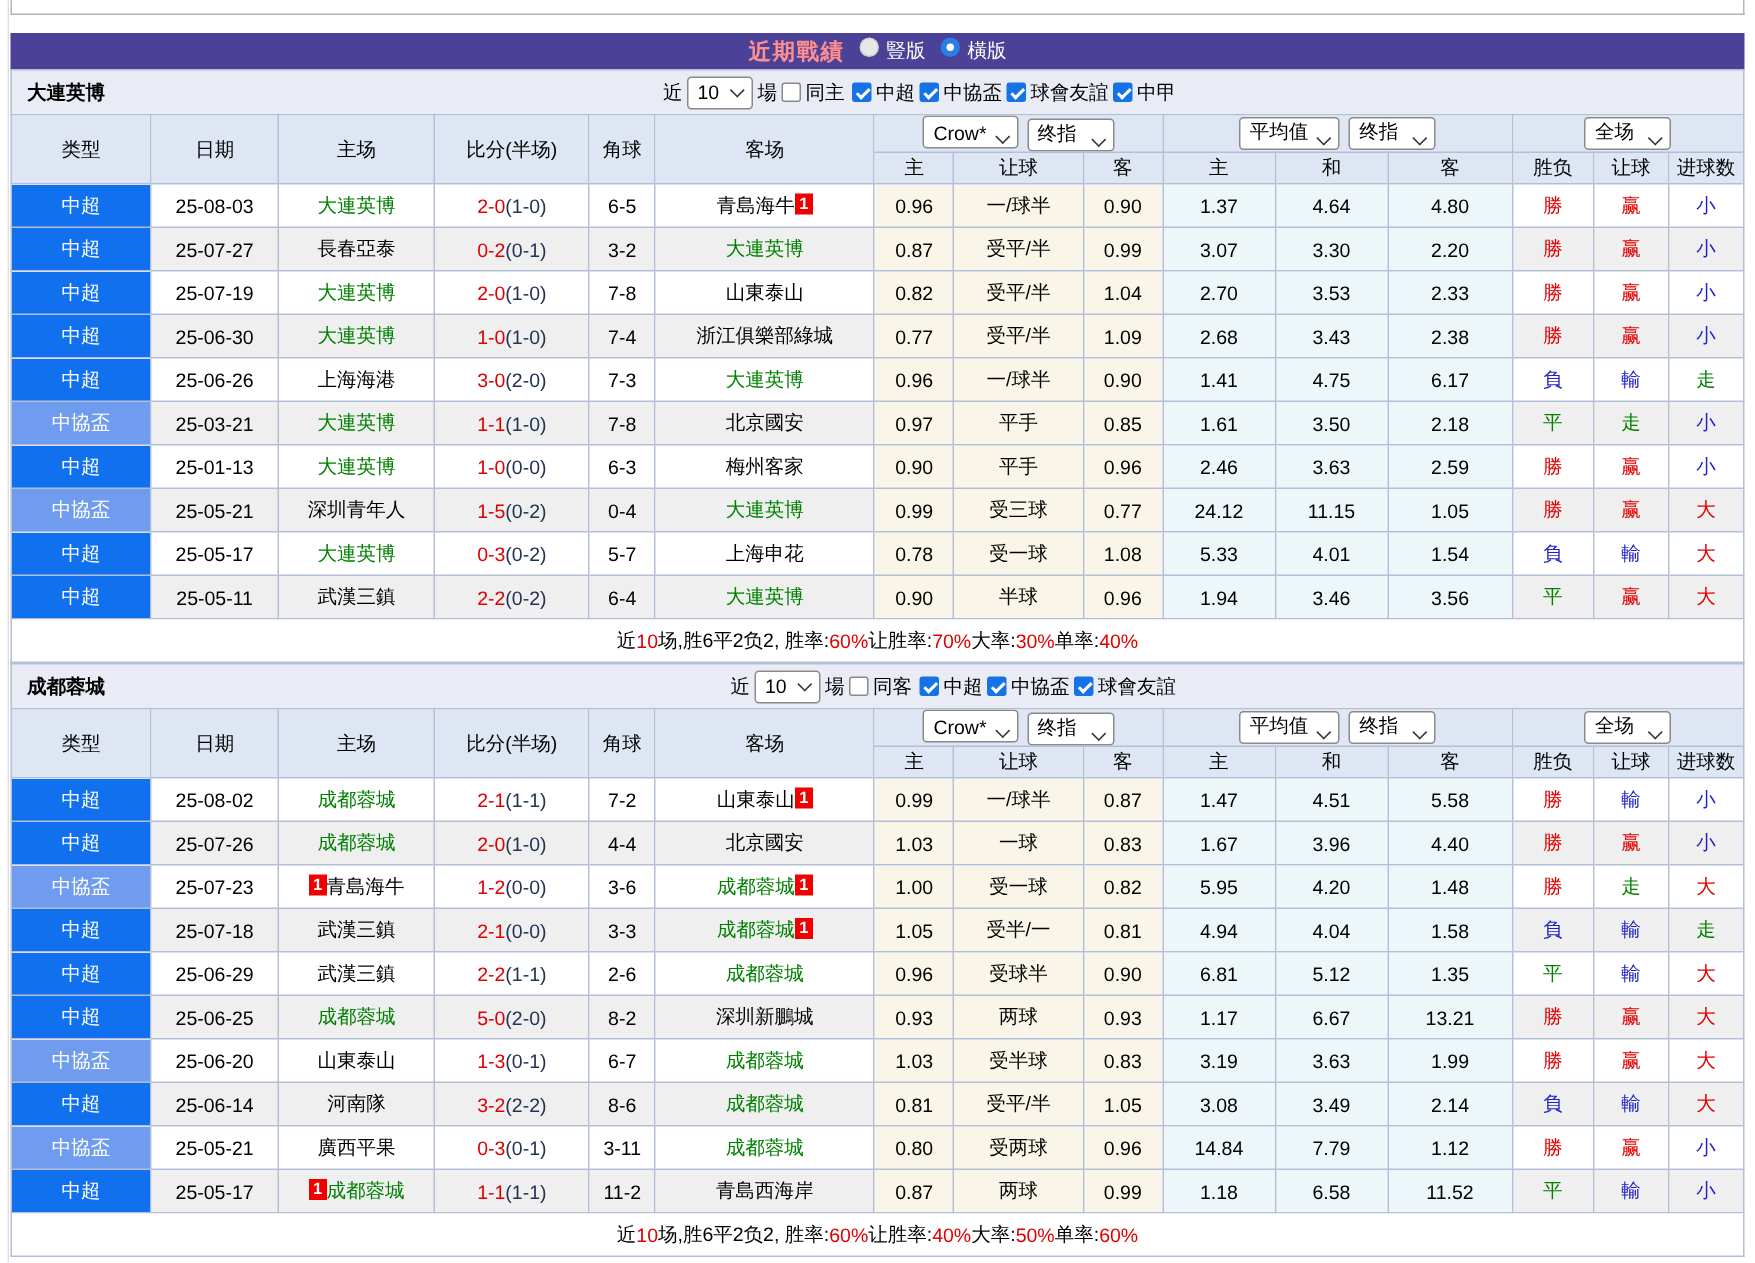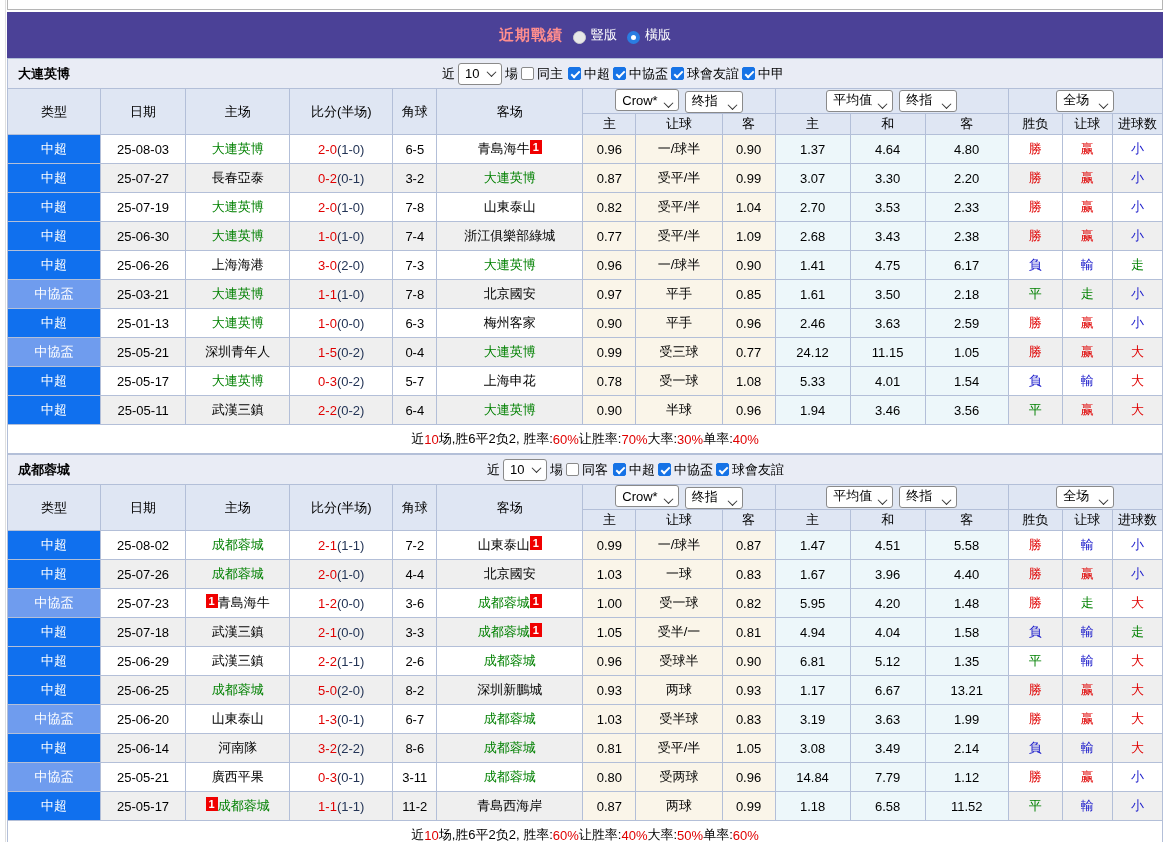--- a/index.html
+++ b/index.html
@@ -1,22 +1,22 @@
 <!DOCTYPE html>
 <html><head>
 <meta charset="utf-8">
 <style>
   html,body{margin:0;padding:0;background:#fff;}
   body{font-family:"Liberation Sans","DejaVu Sans",sans-serif;color:#000;width:1170px;height:842px;overflow:hidden;position:relative;}
   body::before{content:"";position:absolute;left:5px;top:0;width:1px;height:842px;background:#e0e0e0;}
   .content{margin-left:7px;width:1156px;}
   .top-strip{height:9px;background:#fff;border:1px solid #b5b5b5;border-top:none;}
-  .title-bar{margin-top:2px;height:46px;background:#4b4197;display:flex;align-items:center;justify-content:center;gap:10px;}
+  .title-bar{margin-top:12px;height:24px;background:#4b4197;display:flex;align-items:center;justify-content:center;gap:10px;}
   .title-text{color:#ff8e8e;font-weight:bold;font-size:15px;letter-spacing:1px;}
-  .radio-item{display:flex;align-items:flex-end;gap:5px;color:#fff;font-size:13px;cursor:pointer;}
+  .radio-item{display:flex;align-items:flex-start;gap:5px;color:#fff;font-size:13px;cursor:pointer;}
   .radio{width:13px;height:13px;border-radius:50%;box-sizing:border-box;display:inline-block;}
   .radio.off{background:#e8e8e8;border:1px solid #cfcfcf;}
   .radio.on{background:#fff;border:4px solid #2a7de2;}
   
   .filter-row{background:#e9ecf5;border:1px solid #b3bfd8;border-bottom:none;height:30px;display:flex;align-items:center;padding:0 10px;box-sizing:border-box;font-size:13px;}
   .team-name{font-weight:bold;font-size:13px;}
   .filter-controls{margin-left:auto;margin-right:368px;display:flex;align-items:center;gap:3px;white-space:nowrap;}
   .sel{display:inline-flex;align-items:center;justify-content:space-between;border:1px solid #8a8a8a;border-radius:3px;background:#fff;padding:2px 6px;font-size:13px;height:16px;cursor:default;}
   .chev{display:inline-block;width:6px;height:6px;border-right:1.6px solid #333;border-bottom:1.6px solid #333;transform:rotate(45deg) translate(-1px,-1px);margin-left:7px;}
   .cb{width:13px;height:13px;border:1px solid #8a8a8a;background:#fff;display:inline-block;position:relative;border-radius:2px;box-sizing:border-box;vertical-align:-2px;cursor:pointer;}

